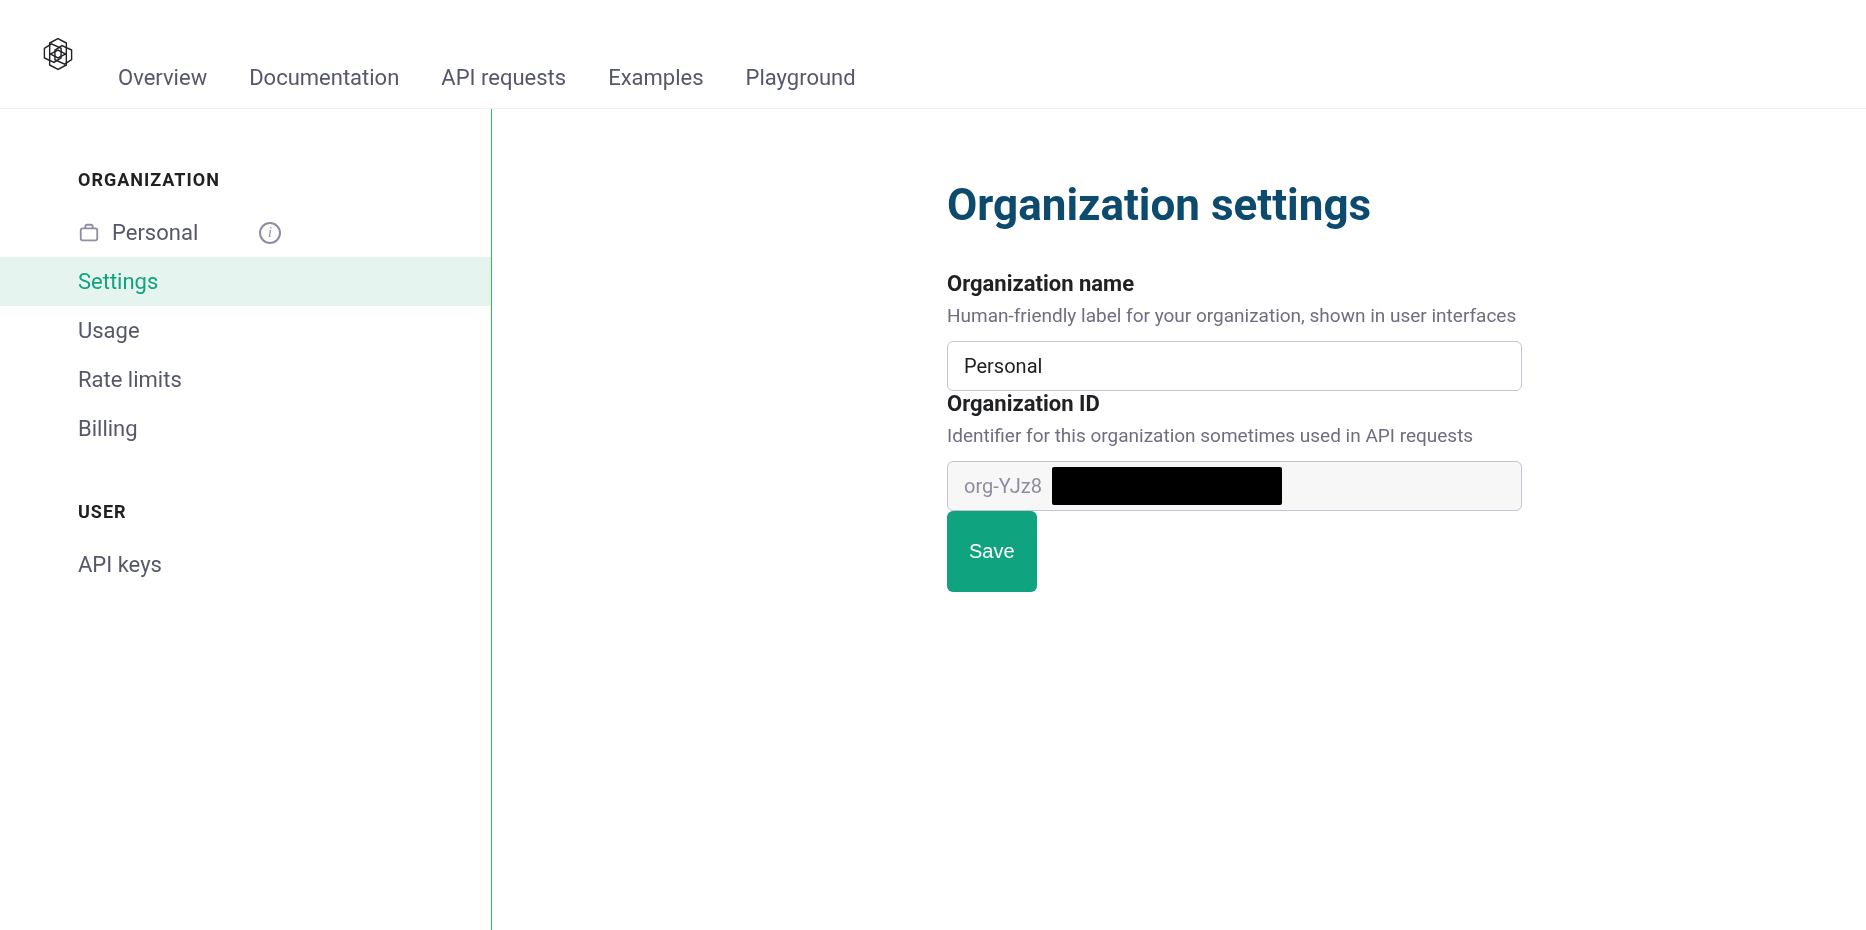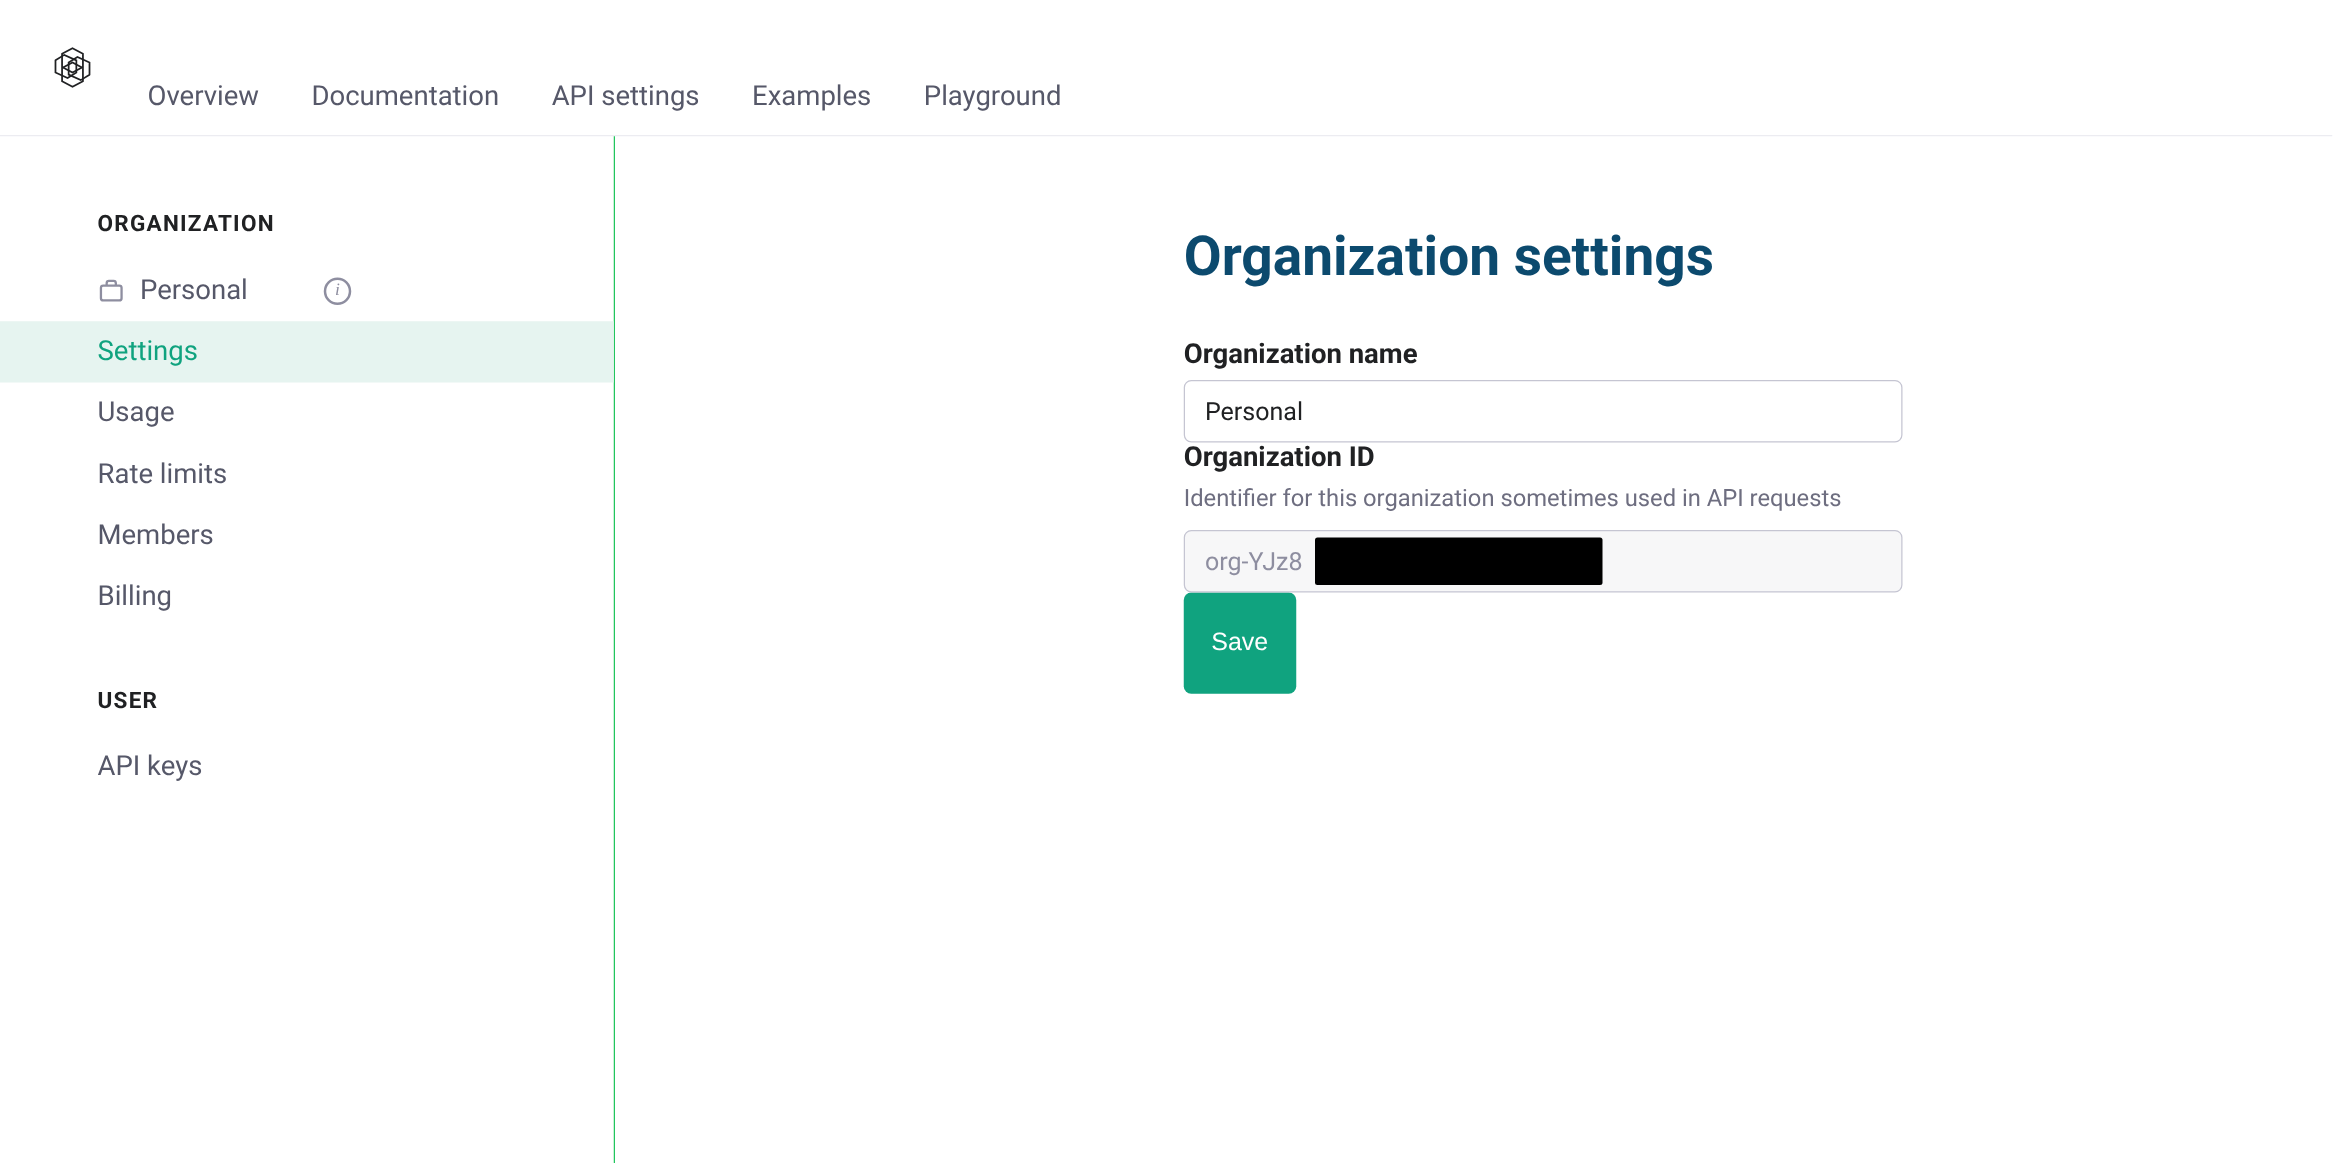--- a/index.html
+++ b/index.html
@@ -173,21 +173,21 @@
     <svg viewBox="0 0 41 41" width="36" height="36" fill="none" stroke="#202123" stroke-width="1.6">
       <path d="M20.5 3 L30 8 L30 20 L20.5 25 L11 20 L11 8 Z"></path>
       <path d="M20.5 38 L11 33 L11 21 L20.5 16 L30 21 L30 33 Z"></path>
       <path d="M5 14 L13 9 L24 14 L24 25 L16 30 L5 25 Z"></path>
       <path d="M36 27 L28 32 L17 27 L17 16 L25 11 L36 16 Z"></path>
     </svg>
   </div>
   <nav class="topnav">
     <a>Overview</a>
     <a>Documentation</a>
-    <a>API settings</a>
+    <a>API requests</a>
     <a>Examples</a>
     <a>Playground</a>
   </nav>
 </div>
 
 <div class="layout">
   <aside class="sidebar">
     <div class="side-section-title">ORGANIZATION</div>
 
     <div class="side-item org-name">
@@ -204,40 +204,38 @@
     <div class="side-item active">
       <span>Settings</span>
     </div>
     <div class="side-item">
       <span>Usage</span>
     </div>
     <div class="side-item">
       <span>Rate limits</span>
     </div>
     <div class="side-item">
-      <span>Members</span>
-    </div>
-    <div class="side-item">
       <span>Billing</span>
     </div>
 
     <div class="side-gap"></div>
 
     <div class="side-section-title">USER</div>
     <div class="side-item">
       <span>API keys</span>
     </div>
   </aside>
 
   <main class="main">
     <div class="main-inner">
       <h1 class="page-title">Organization settings</h1>
 
       <div class="field">
         <div class="field-label">Organization name</div>
+        <div class="field-desc">Human-friendly label for your organization, shown in user interfaces</div>
         <input class="text-input" type="text" value="Personal" style="">
       </div>
 
       <div class="field">
         <div class="field-label">Organization ID</div>
         <div class="field-desc">Identifier for this organization sometimes used in API requests</div>
         <div class="org-id-wrap">
           <input class="text-input readonly" type="text" readonly="" value="org-YJz8                            yulf0" style="">
           <div class="redaction"></div>
         </div>

